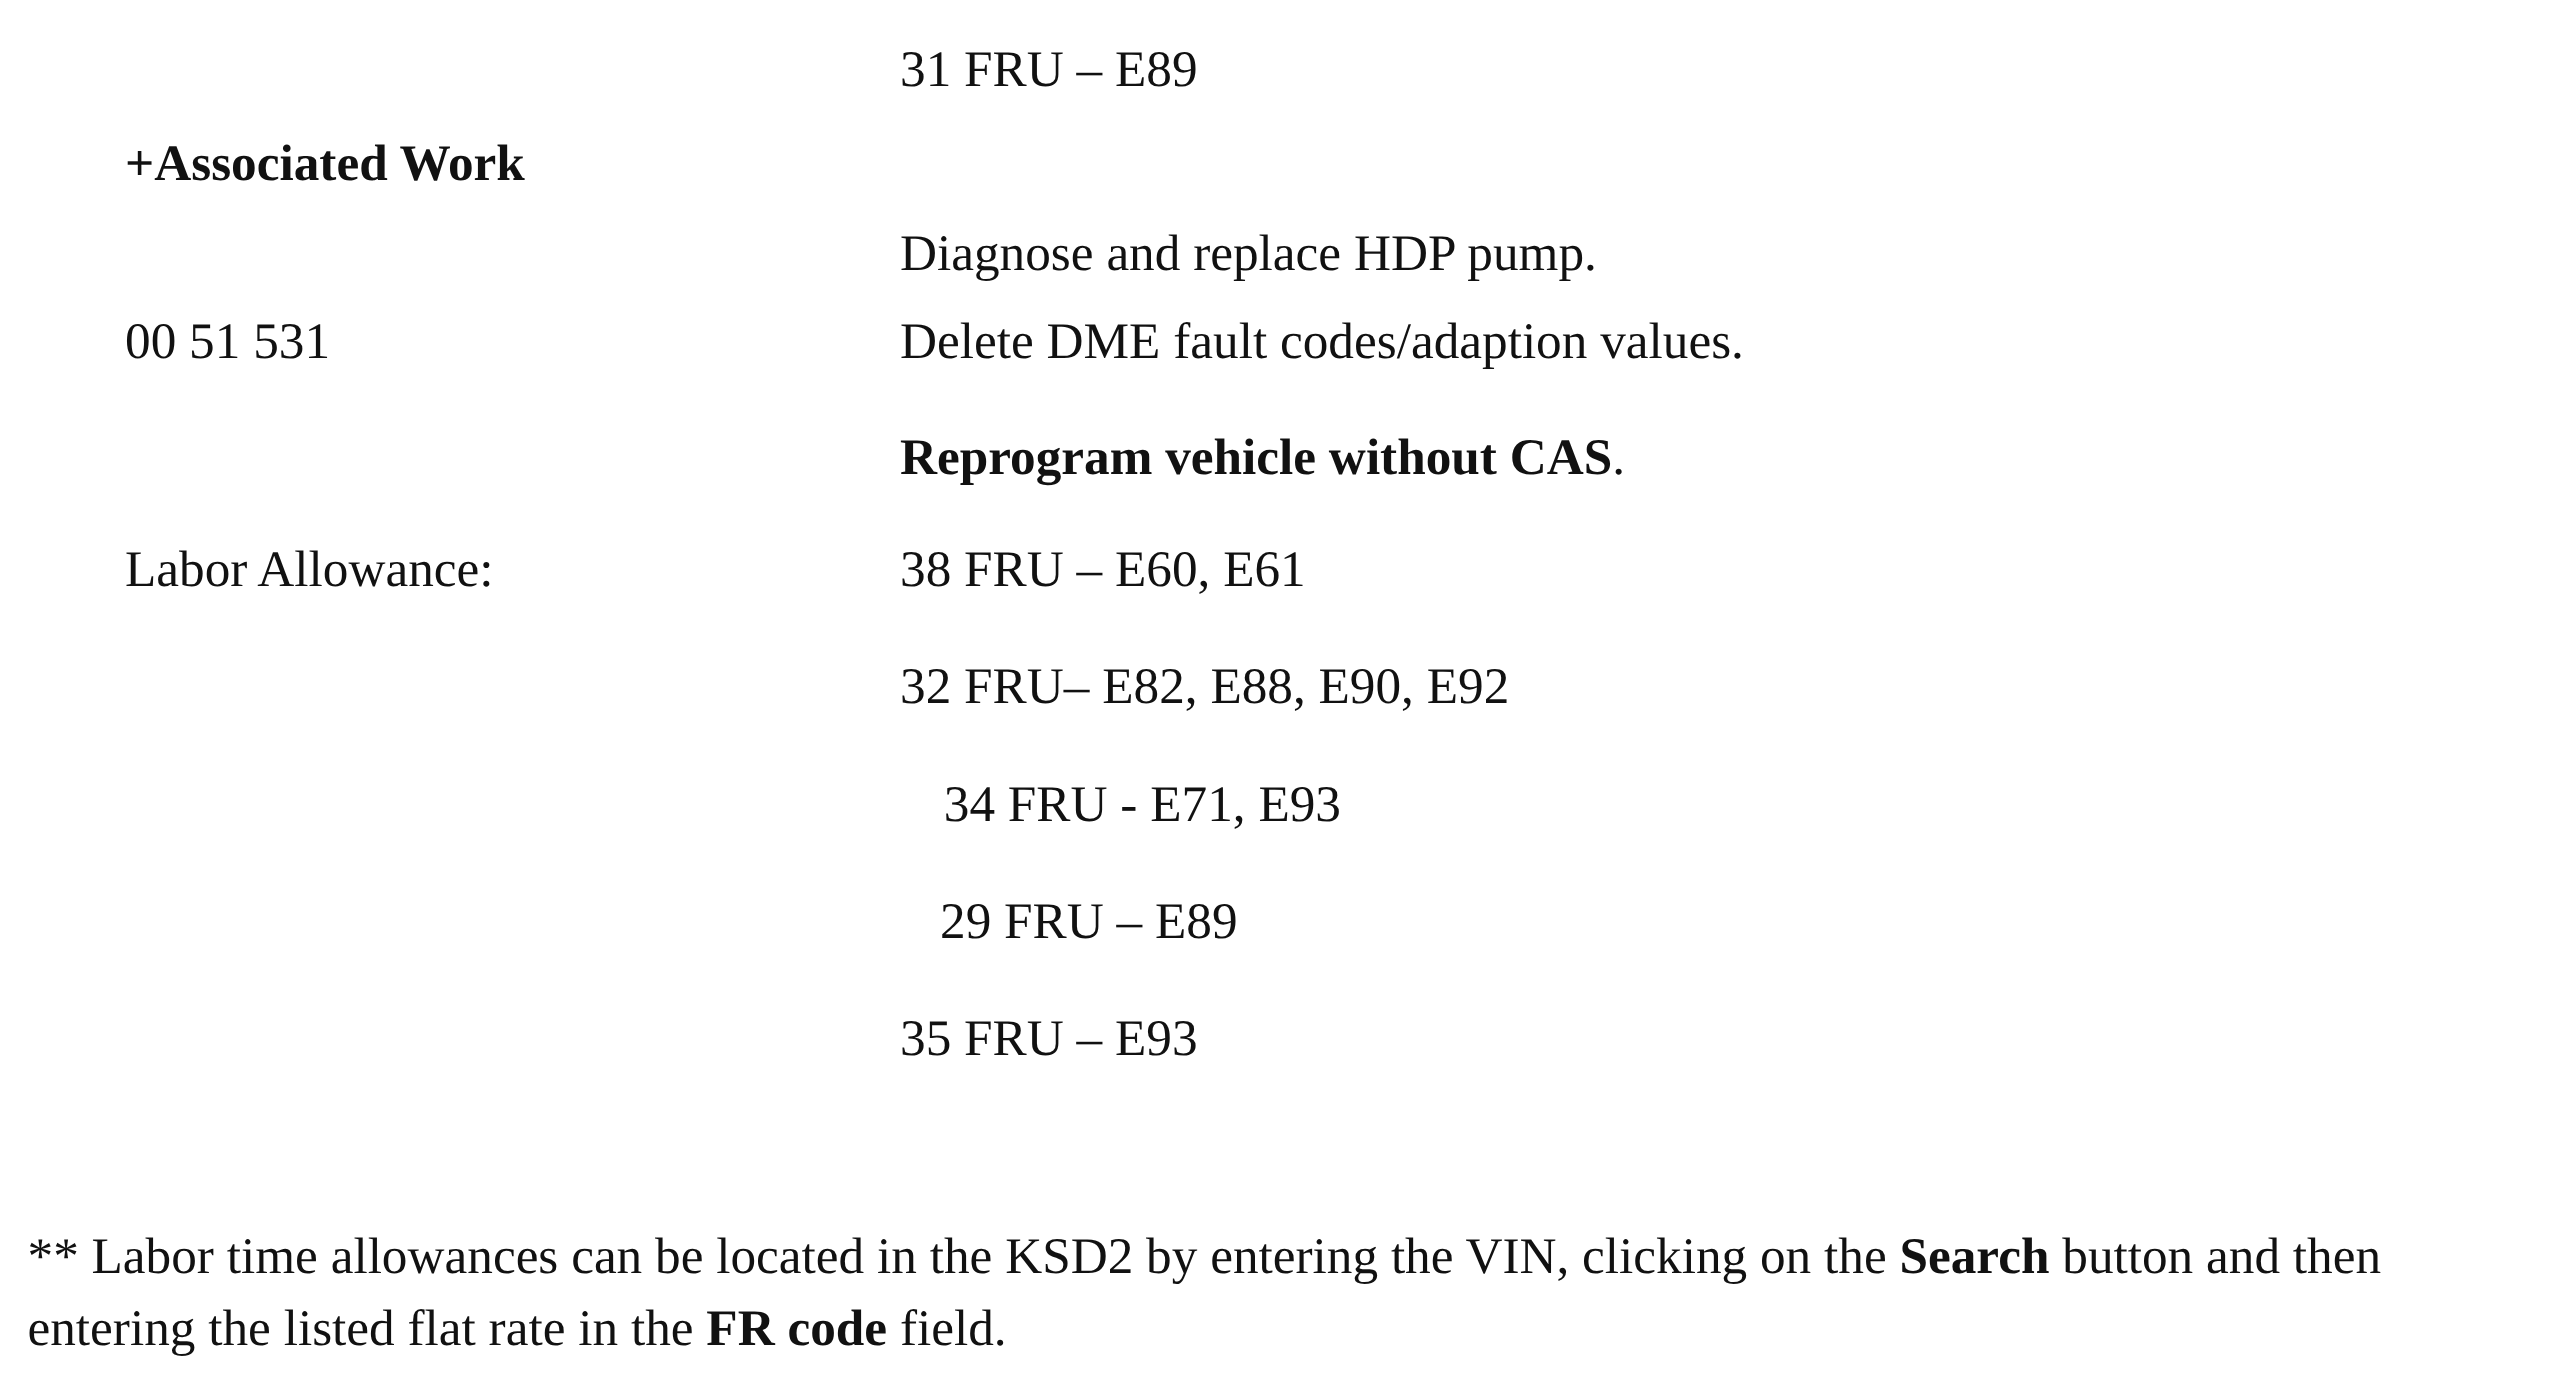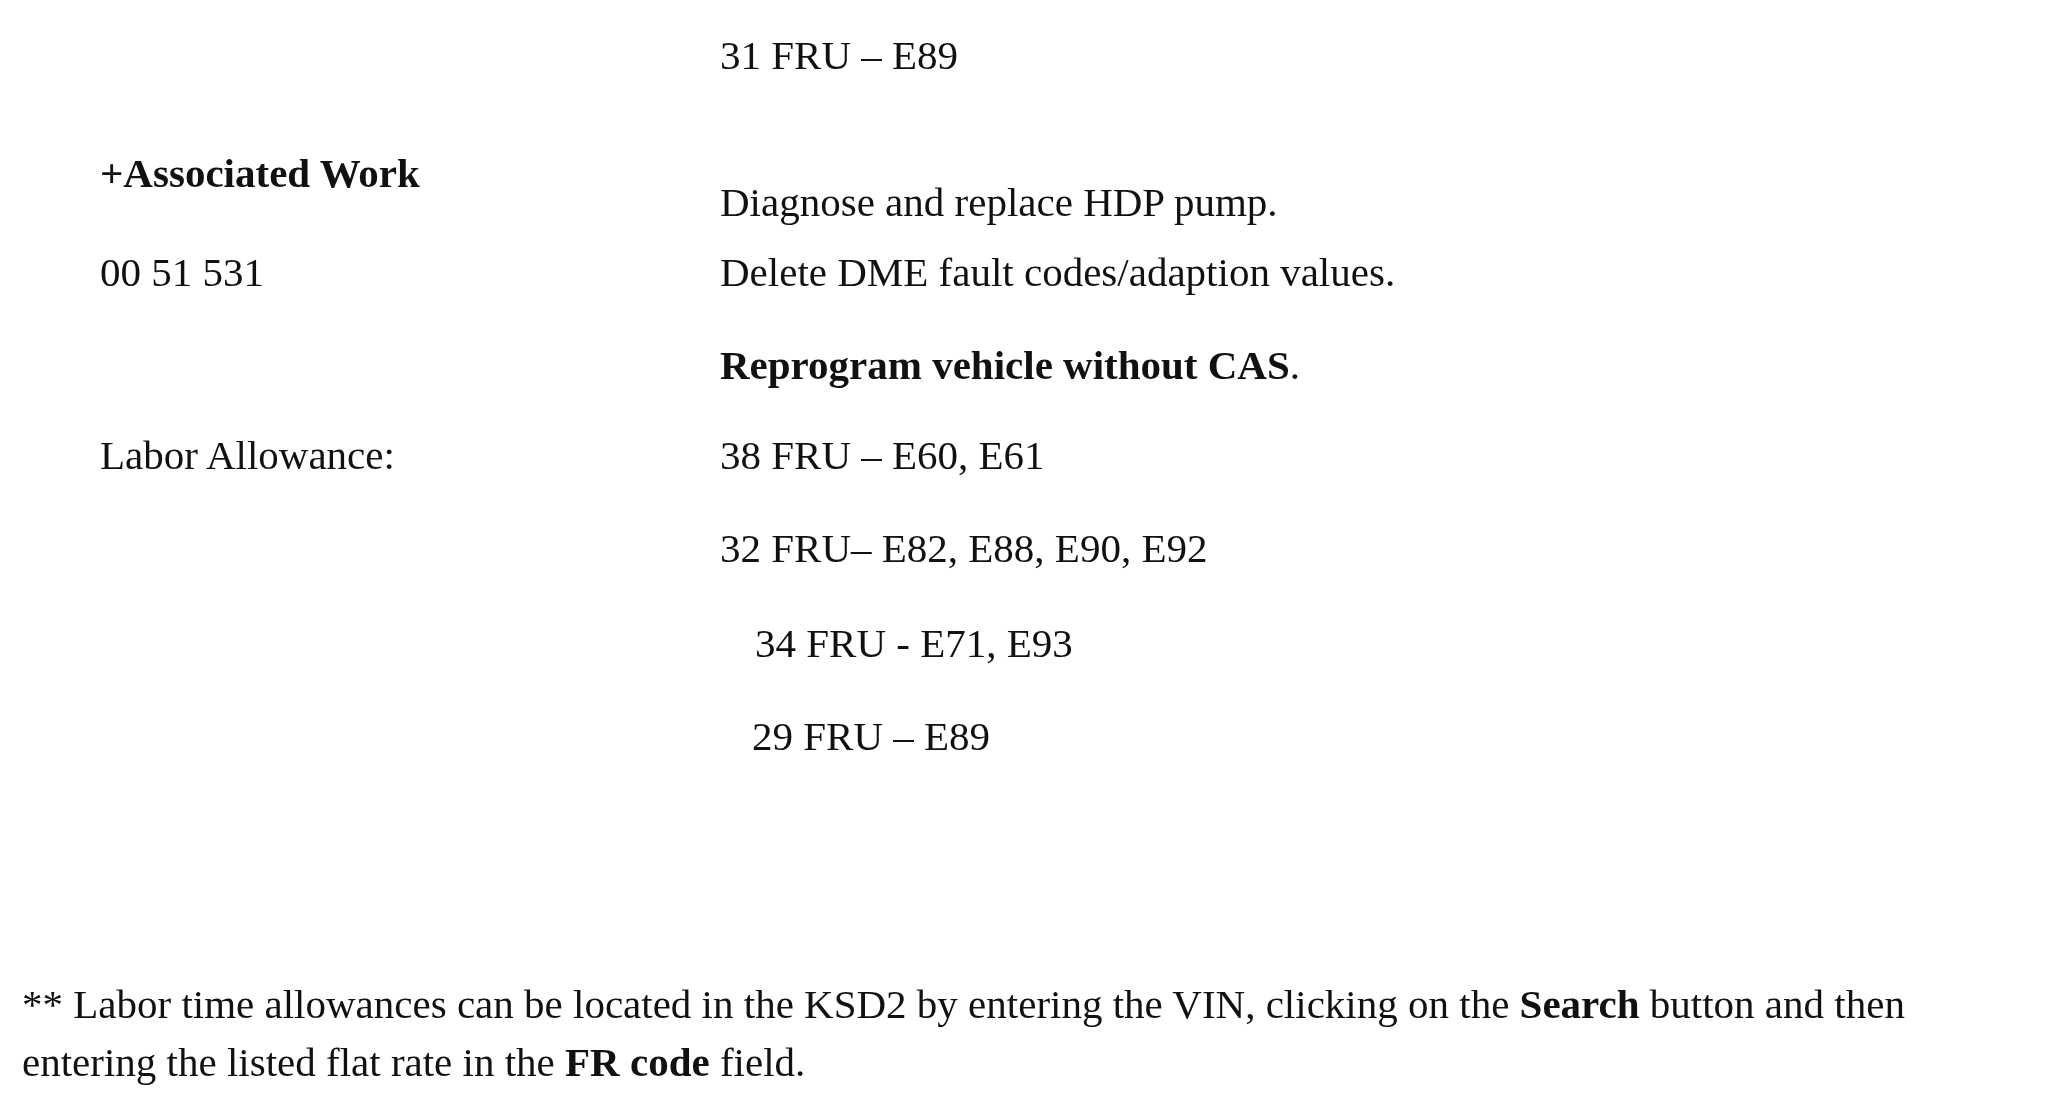--- a/index.html
+++ b/index.html
@@ -17,21 +17,20 @@
   }
   .page {
     position: relative;
     width: 2059px;
     height: 989px;
     padding: 0;
     box-sizing: border-box;
   }
   .bold {
     font-weight: bold;
-    margin-top: 43px;
   }
 
   
   .line {
     position: absolute;
     font-size: 41px;
     line-height: 1.0;
     white-space: nowrap;
   }
 
@@ -66,16 +65,17 @@
   <div class="line" style="left:100px; top:435px;">Labor Allowance:</div>
 
   <div class="line" style="left:720px; top:435px;">38 FRU – E60, E61</div>
 
   <div class="line" style="left:720px; top:528px;">32 FRU– E82, E88, E90, E92</div>
 
   <div class="line" style="left:720px; top:623px;margin-left:35px;">34 FRU - E71, E93</div>
 
   <div class="line" style="left:720px; top:716px;margin-left:32px;">29 FRU – E89</div>
 
+  <div class="line" style="left:720px; top:810px;">35 FRU – E93</div>
 
   <div class="footnote"><span>** Labor time allowances can be located in the KSD2 by entering the VIN, clicking on the </span><span class="bold">Search</span><span> button and then entering the listed flat rate in the </span><span class="bold">FR code</span><span> field.</span></div>
 
 </div>
 
 </body></html>

